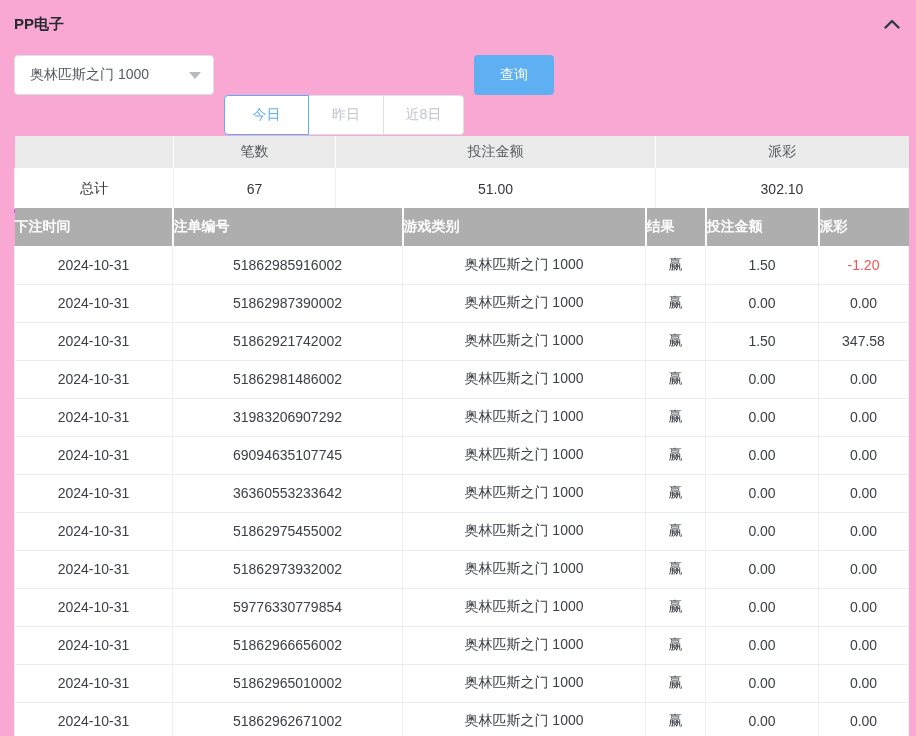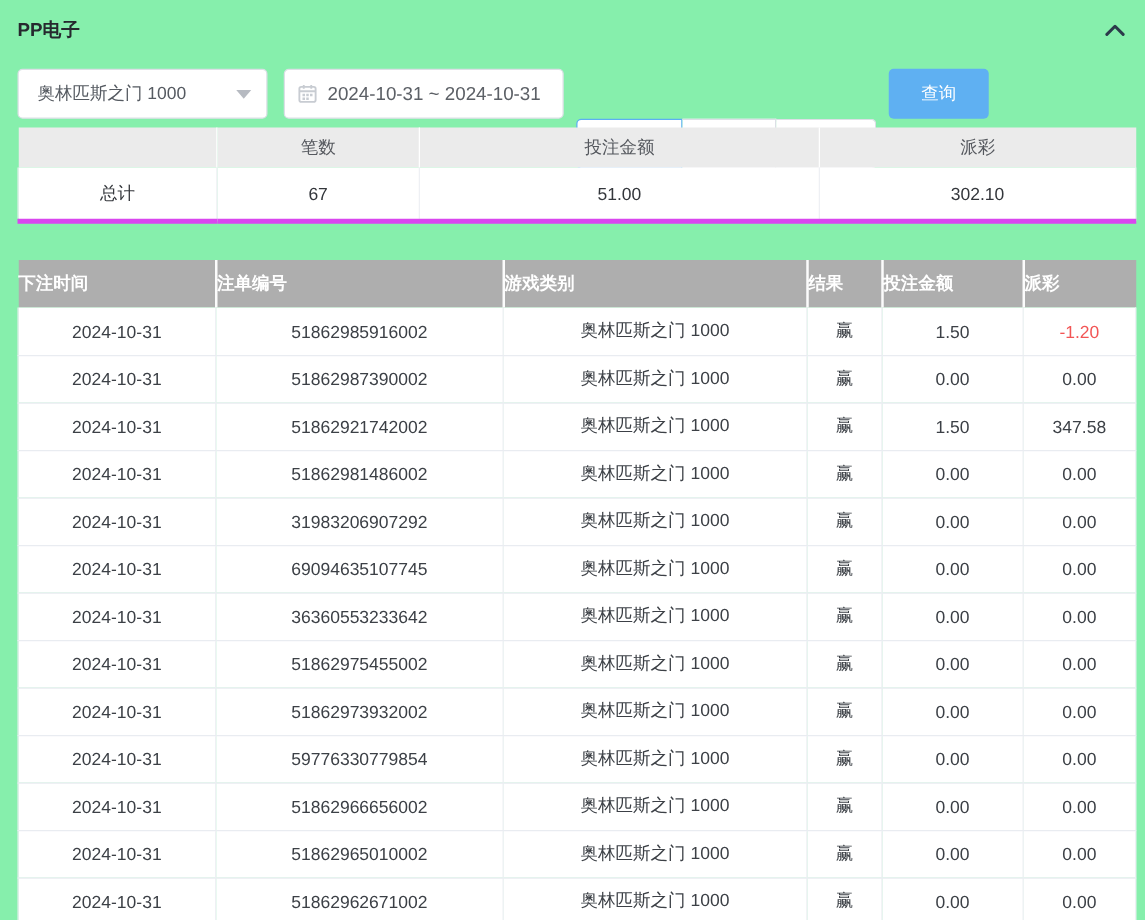--- a/index.html
+++ b/index.html
@@ -1,21 +1,21 @@
 <!DOCTYPE html>
 <html style="--accent: #5caff2; --query-button-bg: #5fb0f2; --negative: #f25555; --table-header-bg: #aeaeae; --summary-header-bg: #ebebeb;"><head>
 <meta charset="utf-8">
 <style>
   * { margin: 0; padding: 0; box-sizing: border-box; }
   html, body { background: #fff; }
   body { font-family: "Liberation Sans", "DejaVu Sans", sans-serif; }
   .page {
     position: relative;
     width: 916px; height: 736px;
-    background: #86efac;
+    background: #f9a8d4;
     overflow: hidden;
   }
   
   .panel-title {
     position: absolute; left: 14px; top: 15px;
     font-size: 15px; font-weight: bold; color: #26292e;
   }
   .collapse-btn {
     position: absolute; left: 878px; top: 12px;
     width: 28px; height: 24px;
@@ -64,21 +64,21 @@
   .query-btn {
     margin-left: 10px;
     width: 80px; height: 40px;
     background: var(--query-button-bg, #5fb0f2);
     color: #fff; font-size: 14px;
     border: none; border-radius: 4px; cursor: pointer;
     font-family: inherit;
   }
   
   table { border-collapse: collapse; table-layout: fixed; }
-  .summary-table { position: absolute; left: 14px; top: 102px; width: 894px; }
+  .summary-table { position: absolute; left: 14px; top: 136px; width: 894px; }
   .summary-table th {
     height: 32px; background: var(--summary-header-bg, #ebebeb);
     font-size: 14px; font-weight: normal; color: #55585e;
     text-align: center; border-right: 1px solid #fff;
   }
   .summary-table th:last-child { border-right: none; }
   .summary-table td {
     height: 43px; background: #fff;
     font-size: 14px; color: #33363b; text-align: center;
     border-right: 1px solid #eef0f4; border-bottom: 4px solid #d946ef;
@@ -113,36 +113,20 @@
       </svg>
     </span>
   </button>
 
   <div class="filters">
     <div class="select-box">
       <span class="sel-text">奥林匹斯之门 1000</span>
       <span class="caret-down"></span>
     </div>
 
-    <div class="date-box">
-      <span>
-        <svg class="icon-svg" width="16" height="16" viewBox="0 0 16 16">
-          <rect x="1.5" y="2.5" width="13" height="12" rx="1.5" fill="none" stroke="#c8ccd2" stroke-width="1.5"></rect>
-          <line x1="1.5" y1="6" x2="14.5" y2="6" stroke="#c8ccd2" stroke-width="1.5"></line>
-          <line x1="5" y1="1" x2="5" y2="4" stroke="#c8ccd2" stroke-width="1.5"></line>
-          <line x1="11" y1="1" x2="11" y2="4" stroke="#c8ccd2" stroke-width="1.5"></line>
-          <rect x="4" y="8" width="2" height="2" fill="#c8ccd2"></rect>
-          <rect x="7" y="8" width="2" height="2" fill="#c8ccd2"></rect>
-          <rect x="10" y="8" width="2" height="2" fill="#c8ccd2"></rect>
-          <rect x="4" y="11" width="2" height="2" fill="#c8ccd2"></rect>
-          <rect x="7" y="11" width="2" height="2" fill="#c8ccd2"></rect>
-        </svg>
-      </span>
-      <span class="date-text">2024-10-31 ~ 2024-10-31</span>
-    </div>
 
     <div class="btn-group">
       <button class="qbtn first active w1">今日</button>
       <button class="qbtn w2">昨日</button>
       <button class="qbtn last w3">近8日</button>
     </div>
 
     <button class="query-btn">查询</button>
   </div>
 

